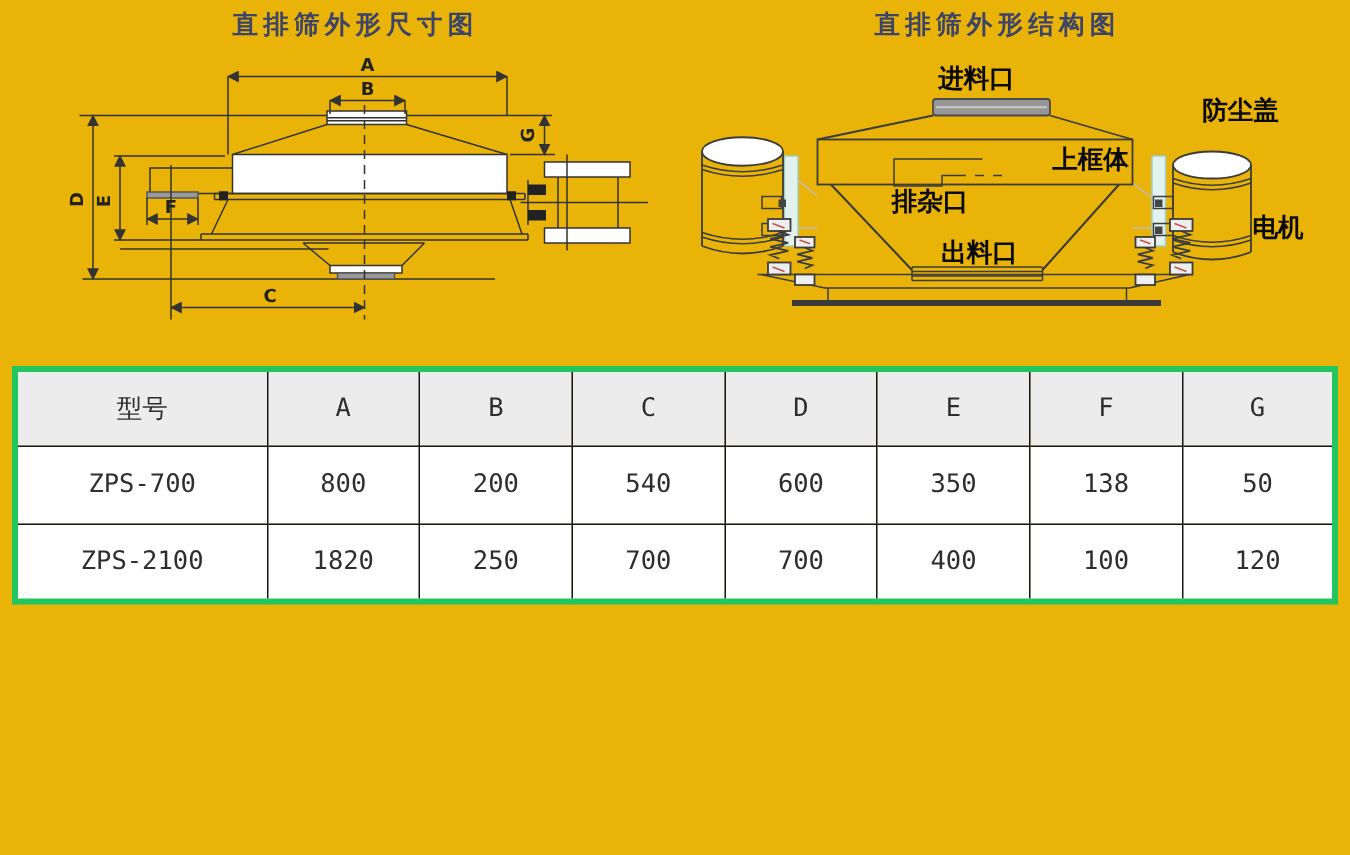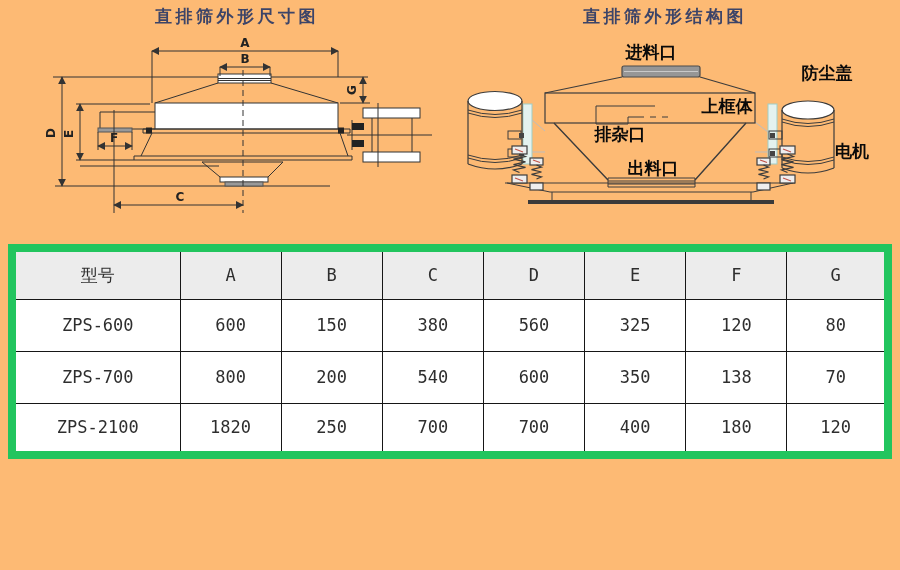--- a/index.html
+++ b/index.html
@@ -1,30 +1,30 @@
 <!DOCTYPE html>
 <html><head>
 <meta charset="utf-8">
 <style>
   html,body{margin:0;padding:0;background:#fff;}
-  .canvas{position:relative;width:900px;height:570px;background:#fdba74;overflow:hidden;
+  .canvas{position:relative;width:900px;height:570px;background:#eab308;overflow:hidden;
           font-family:"DejaVu Sans","Liberation Sans",sans-serif;}
   .diag{position:absolute;top:0;}
   #svgL{left:0;}
   #svgR{left:450px;}
   .dtitle{font-size:17px;font-weight:bold;fill:#3c4468;letter-spacing:3.5px;
           font-family:"DejaVu Sans","Liberation Sans",sans-serif;}
   .dim{font-size:12px;font-weight:600;fill:#222;font-family:"DejaVu Sans",sans-serif;}
   .cn{font-size:17px;font-weight:bold;fill:#0a0a0a;
       font-family:"Liberation Serif","DejaVu Serif",serif;}
   .ln{stroke:#333;stroke-width:1;fill:none;}
   .ln2{stroke:#3c3c3c;stroke-width:1.2;fill:none;}
   .thin{stroke:#bdbdbd;stroke-width:1;fill:none;}
   table.spec{position:absolute;left:8px;top:244px;width:884px;border-collapse:collapse;
-             table-layout:fixed;border:8px solid #22c55e;}
+             table-layout:fixed;border:4px solid #22c55e;}
   table.spec th,table.spec td{border:1px solid #161616;text-align:center;vertical-align:middle;
              font-family:"DejaVu Sans Mono","Liberation Mono",monospace;
              font-size:17px;color:#2e2e2e;font-weight:normal;padding:0;}
   table.spec thead tr{height:51px;background:#ececec;}
   table.spec tbody tr{height:52px;background:#ffffff;}
   col.c0{width:168px;}
 </style>
 </head>
 <body>
 
@@ -196,44 +196,34 @@
         <th>B</th>
         <th>C</th>
         <th>D</th>
         <th>E</th>
         <th>F</th>
         <th>G</th>
       </tr>
     </thead>
     <tbody>
       <tr>
-        <td>ZPS-600</td>
-        <td>600</td>
-        <td>150</td>
-        <td>380</td>
-        <td>560</td>
-        <td>325</td>
-        <td>120</td>
-        <td>80</td>
-      </tr>
-      <tr>
         <td>ZPS-700</td>
         <td>800</td>
         <td>200</td>
         <td>540</td>
         <td>600</td>
         <td>350</td>
         <td>138</td>
-        <td>70</td>
+        <td>50</td>
       </tr>
       <tr>
         <td>ZPS-2100</td>
         <td>1820</td>
         <td>250</td>
         <td>700</td>
         <td>700</td>
         <td>400</td>
-        <td>180</td>
+        <td>100</td>
         <td>120</td>
       </tr>
     </tbody>
   </table>
 </div>
 
 </body></html>

